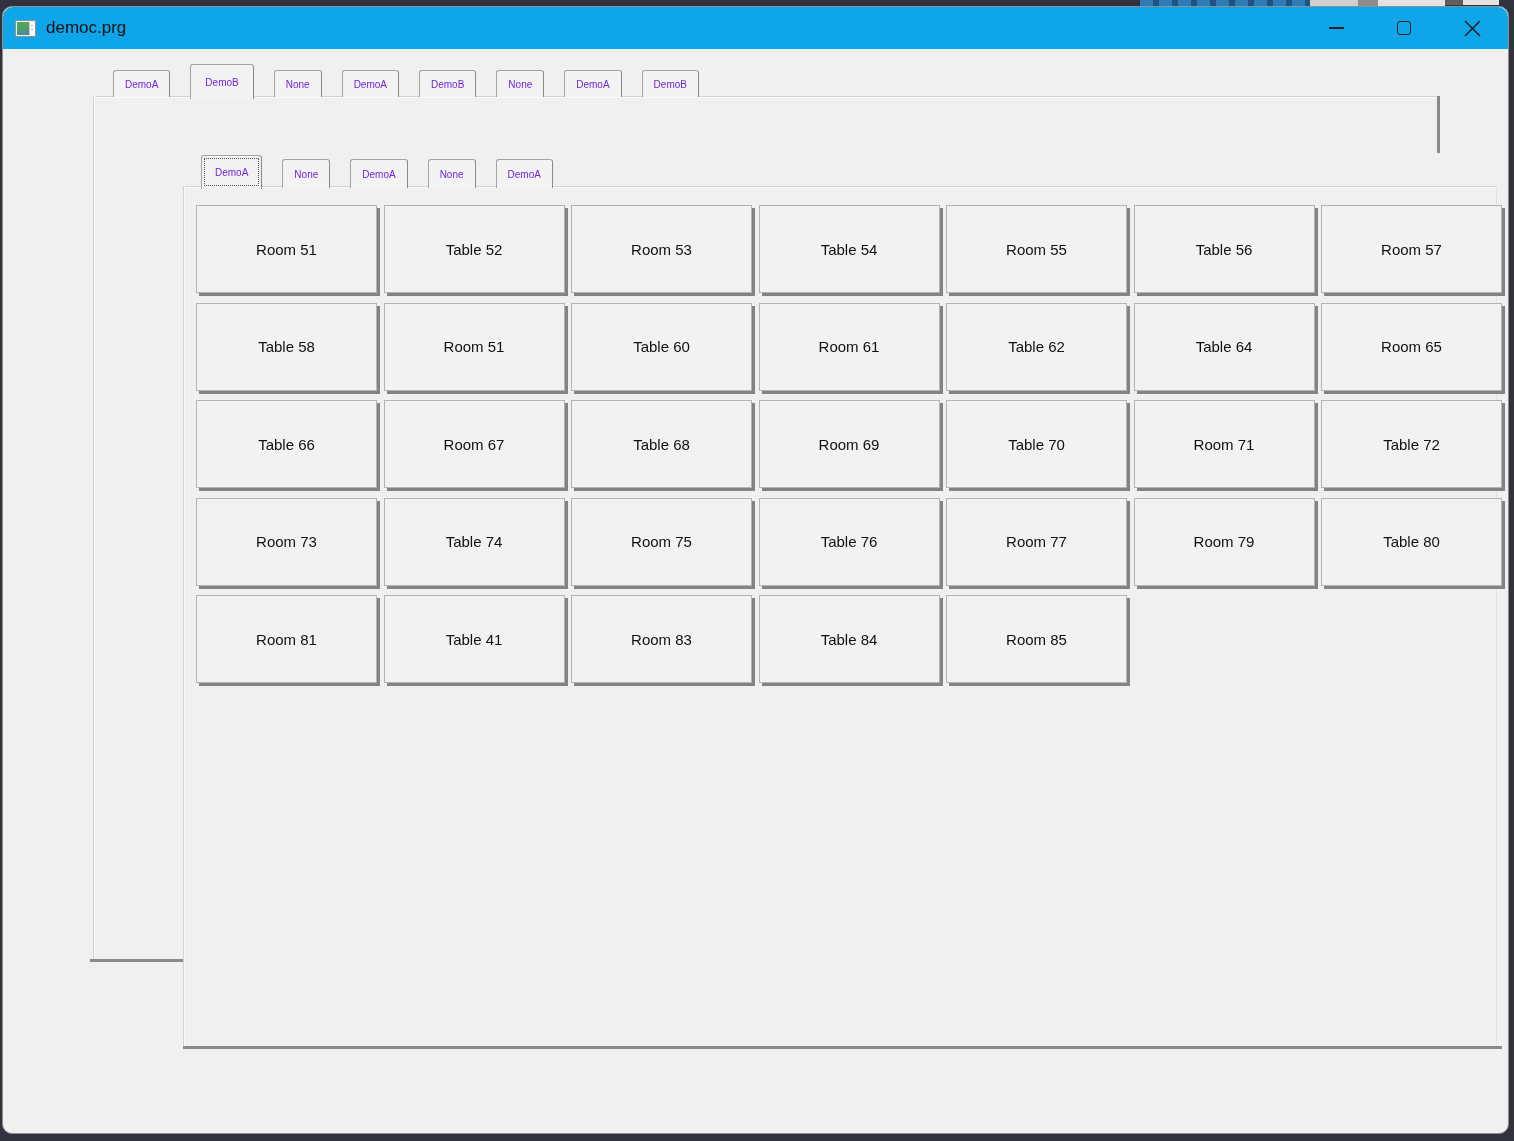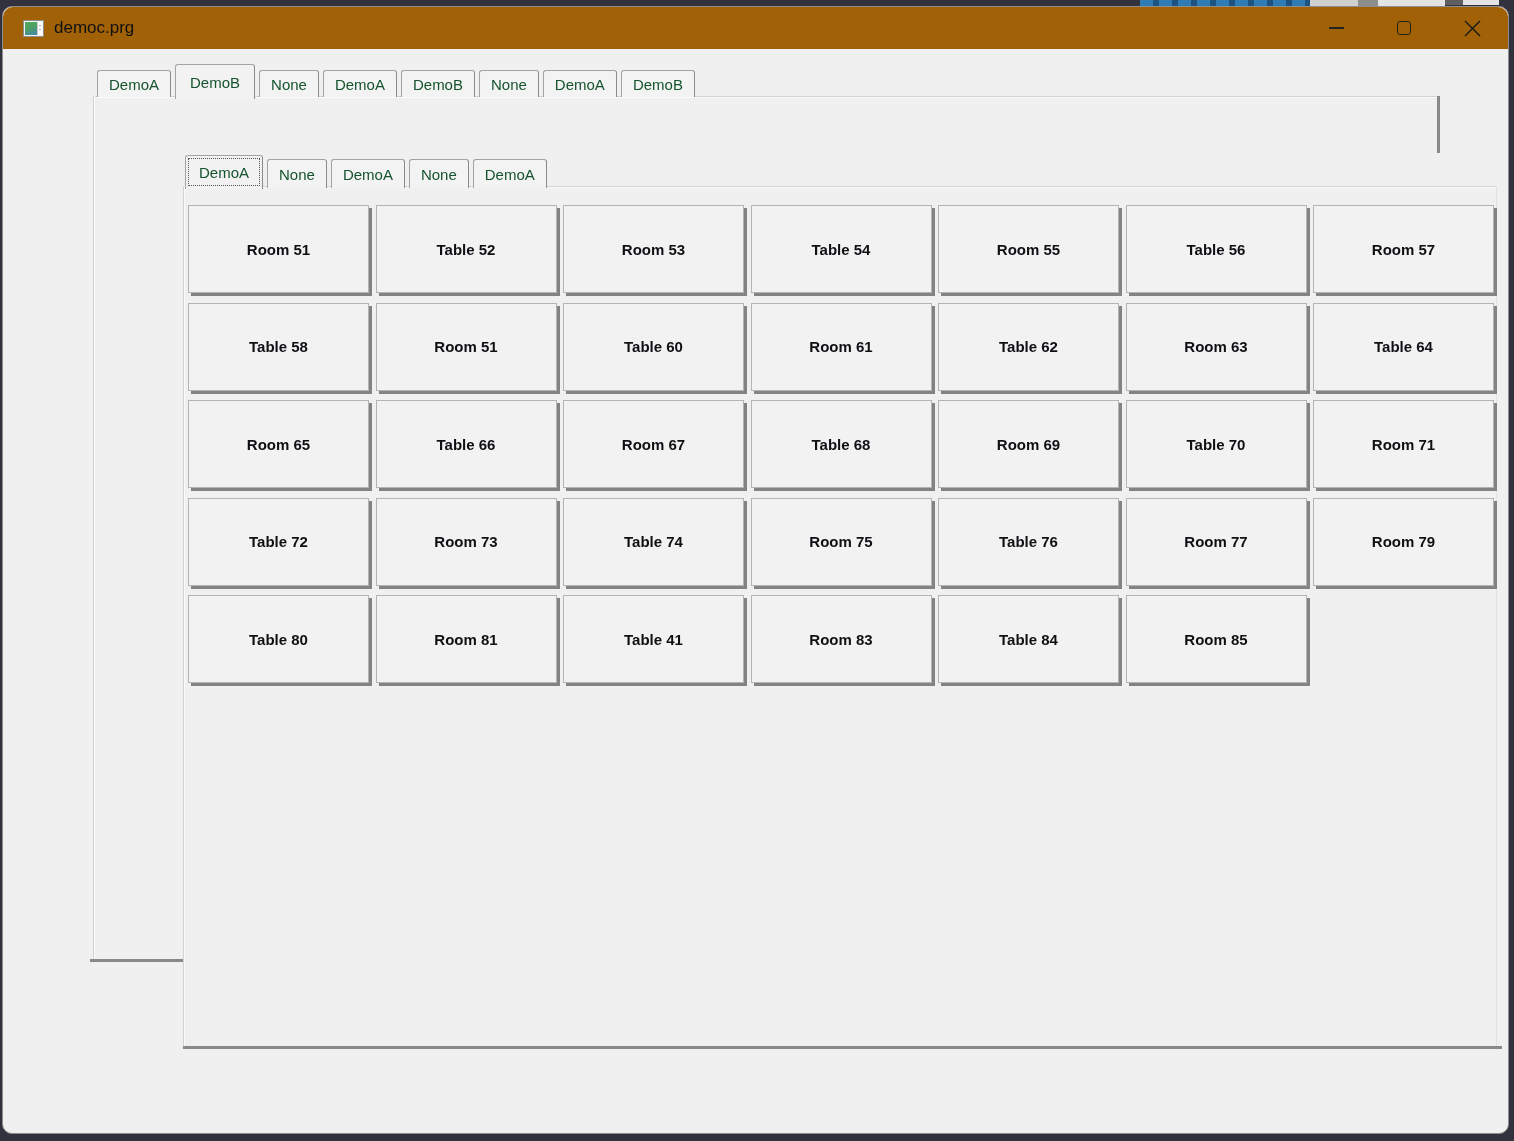--- a/index.html
+++ b/index.html
@@ -5,22 +5,22 @@
   html,body{margin:0;padding:0;background:#32323f;}
   *{box-sizing:border-box;font-family:"Liberation Sans",sans-serif;}
   .stage{position:relative;width:1514px;height:1141px;overflow:hidden;background:#32323f;}
 
   
   .strip{position:absolute;top:0;}
 
   
   .window{position:absolute;left:2px;top:6px;width:1507px;height:1128px;
     background:#f0f0f0;border:1px solid #8e8e8e;border-radius:10px;}
-  .titlebar{position:absolute;left:0;top:0;width:100%;height:42px;background:#a16207;
-    border-radius:10px 10px 0 0;display:flex;align-items:center;padding-left:20px;gap:10px;}
+  .titlebar{position:absolute;left:0;top:0;width:100%;height:42px;background:#0ea5e9;
+    border-radius:10px 10px 0 0;display:flex;align-items:center;padding-left:12px;gap:10px;}
   .app-icon{width:21px;height:17px;border:1px solid #8f8f8f;background:#f5f5f5;
     display:inline-block;position:relative;}
   .app-icon .pane{position:absolute;left:1px;top:1px;width:12px;height:13px;
     background:linear-gradient(160deg,#55aa5f 0%,#4f9f63 45%,#4186b4 100%);}
   .app-icon .doc{position:absolute;right:1px;top:1px;width:5px;height:13px;background:#ffffff;
     border-left:1px solid #c9c9c9;}
   .app-icon .doc i{display:block;height:1px;background:#a9a9a9;margin:3px 1px 0 1px;}
   .title{font-size:17px;color:#111;}
   .caption-buttons{position:absolute;right:2px;top:0;height:42px;display:flex;}
   .cap-btn{width:68px;height:42px;display:flex;align-items:center;justify-content:center;cursor:default;}
@@ -28,34 +28,34 @@
   .glyph-max{width:14px;height:14px;border:1.5px solid #222;border-radius:3px;}
 
   
   .etch-h{position:absolute;height:2px;background:#fbfbfb;border-top:1px solid #d2d2d2;}
   .etch-v{position:absolute;width:2px;background:#fbfbfb;border-left:1px solid #d2d2d2;}
   .shadow-line{position:absolute;background:#898989;}
   .faint-v{position:absolute;width:1px;background:#e2e2e2;}
 
   
   .tab-row{position:absolute;display:flex;align-items:flex-end;column-gap:4px;}
-  .tab{font-size:15px;color:#14532d;background:#f3f3f3;border:1px solid #a3a3a3;
+  .tab{font-size:10px;color:#6d28d9;background:#f3f3f3;border:1px solid #a3a3a3;
     border-right-color:#8a8a8a;border-bottom:none;border-radius:3px 3px 0 0;
-    display:flex;align-items:center;justify-content:center;padding:0 11px;height:27px;cursor:default;}
+    display:flex;align-items:center;justify-content:center;padding:0 11px;height:27px;cursor:default;margin-left:16px;}
   .row-outer{left:97px;top:64px;height:35px;}
   .row-outer .tab{margin-bottom:2px;}
   .row-outer .tab.selected{height:35px;margin-bottom:0;padding:0 14px;z-index:3;background:#f2f2f2;}
   .row-inner{left:185px;top:155px;height:34px;}
   .row-inner .tab{margin-bottom:1px;height:29px;}
   .row-inner .tab.selected{height:34px;margin-bottom:0;padding:0 13px;z-index:3;background:#f2f2f2;
     outline:1px dotted #555;outline-offset:-4px;}
 
   
-  .button-grid{position:absolute;left:188px;top:205px;display:grid;
-    grid-template-columns:repeat(7,181px);grid-auto-rows:88px;column-gap:6.5px;row-gap:9.5px;font-weight:bold;}
+  .button-grid{position:absolute;left:196px;top:205px;display:grid;
+    grid-template-columns:repeat(7,181px);grid-auto-rows:88px;column-gap:6.5px;row-gap:9.5px;}
   .btn3d{background:#f2f2f2;border:1px solid #b4b4b4;box-shadow:3px 3px 0 0 #838383;
     display:flex;align-items:center;justify-content:center;font-size:15px;color:#101014;cursor:default;}
 </style>
 </head>
 <body>
 
 <div class="stage">
 
   <div class="strip" style="left:1140px;width:170px;height:7px;background:repeating-linear-gradient(90deg,#2e7cb3 0 13px,#1c5380 13px 19px);"></div>
   <div class="strip" style="left:1310px;width:48px;height:6px;background:#d0d0d0;"></div>
@@ -126,21 +126,20 @@
     <div class="btn3d">Room 53</div>
     <div class="btn3d">Table 54</div>
     <div class="btn3d">Room 55</div>
     <div class="btn3d">Table 56</div>
     <div class="btn3d">Room 57</div>
     <div class="btn3d">Table 58</div>
     <div class="btn3d">Room 51</div>
     <div class="btn3d">Table 60</div>
     <div class="btn3d">Room 61</div>
     <div class="btn3d">Table 62</div>
-    <div class="btn3d">Room 63</div>
     <div class="btn3d">Table 64</div>
     <div class="btn3d">Room 65</div>
     <div class="btn3d">Table 66</div>
     <div class="btn3d">Room 67</div>
     <div class="btn3d">Table 68</div>
     <div class="btn3d">Room 69</div>
     <div class="btn3d">Table 70</div>
     <div class="btn3d">Room 71</div>
     <div class="btn3d">Table 72</div>
     <div class="btn3d">Room 73</div>

